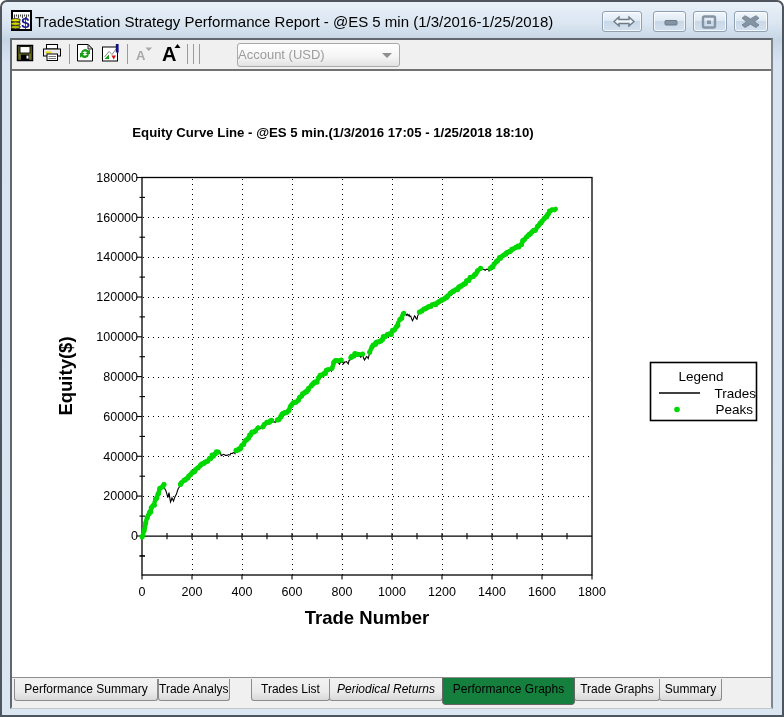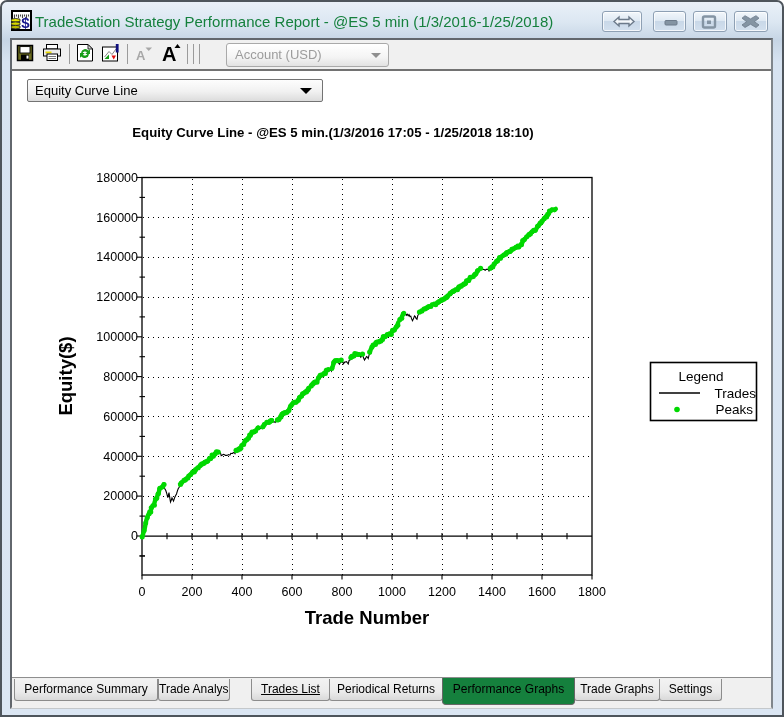--- a/index.html
+++ b/index.html
@@ -1,28 +1,28 @@
 <!DOCTYPE html>
 <html><head>
 <meta charset="utf-8">
 <style>
 html,body{margin:0;padding:0;}
 body{width:784px;height:717px;position:relative;background:#fff;font-family:"Liberation Sans",sans-serif;overflow:hidden;}
 #win{position:absolute;left:0;top:0;width:784px;height:717px;box-sizing:border-box;
  border:2px solid #4e555c;border-radius:7px 7px 0 0;
  background:linear-gradient(180deg,#e9f0f8 0,#dce7f2 20px,#c6d5e5 38px,#d7e3f1 60px,#dbe6f3 100%);}
-#titletext{position:absolute;left:35px;top:13px;font-size:15px;color:#15803d;white-space:nowrap;}
+#titletext{position:absolute;left:35px;top:13px;font-size:15px;color:#000000;white-space:nowrap;}
 .capbtn{position:absolute;top:11px;height:21px;box-sizing:border-box;border:1px solid #8ea0b4;border-radius:3px;
  background:linear-gradient(180deg,#f2f7fb 0,#dfe9f3 45%,#c9d8e8 50%,#d3e0ee 100%);
  box-shadow:inset 0 0 0 1px rgba(255,255,255,.75);}
 #content{position:absolute;left:10px;top:38px;width:763px;height:671px;box-sizing:border-box;
  border:2px solid;border-color:#62676d #80868c #c4c8cb #62676d;background:#fff;}
 #toolbar{position:absolute;left:0;top:0;width:759px;height:31px;box-sizing:border-box;background:#f0f0f0;border-bottom:2px solid #727272;}
 .tcombo{position:absolute;top:3px;width:163px;height:24px;box-sizing:border-box;border:1px solid #a9a9a9;border-radius:3px;
- background:linear-gradient(180deg,#ffffff 0,#f4f4f4 60%,#e2e2e2 100%);font-size:13px;line-height:22px;padding-left:8px;}
+ background:linear-gradient(180deg,#ffffff 0,#f4f4f4 60%,#e2e2e2 100%);font-size:13px;line-height:22px;padding-left:0;margin-left:11px;}
 .tcombo .arr{position:absolute;right:7px;top:9px;width:0;height:0;border-left:5px solid transparent;border-right:5px solid transparent;border-top:5px solid #000;}
 #white{position:absolute;left:0;top:31px;width:759px;height:636px;background:#fff;}
 #ecombo{position:absolute;left:15px;top:8px;width:296px;height:23px;box-sizing:border-box;border:1px solid #737373;border-radius:2px;
  background:linear-gradient(180deg,#fdfdfd 0,#f1f1f1 55%,#dcdcdc 100%);font-size:13px;line-height:21px;padding-left:7px;color:#000;}
 #ecombo .arr{position:absolute;right:10px;top:8px;width:0;height:0;border-left:6px solid transparent;border-right:6px solid transparent;border-top:6px solid #000;}
 #tabbar{position:absolute;left:0;top:606px;width:759px;height:30px;background:#f0f0f0;border-top:1px solid #8e8e8e;}
 .tab{position:absolute;top:1px;height:22px;box-sizing:border-box;background:linear-gradient(180deg,#f2f2f2 0,#ebebeb 60%,#d9d9d9 100%);
  border:1px solid #8c8c8c;border-top:none;border-radius:0 0 3px 3px;font-size:12px;color:#000;text-align:center;line-height:21px;white-space:nowrap;overflow:hidden;}
 .tab.active{top:0;height:27px;background:#15803d;border-color:#666;z-index:2;line-height:23px;border-radius:0 0 4px 4px;}
 svg text{font-family:"Liberation Sans",sans-serif;}
@@ -102,21 +102,20 @@
    <text x="150" y="21" font-size="20" font-weight="bold" fill="#000" font-family="Liberation Sans">A</text>
    <path d="M162.5 8 L168.5 8 L165.5 4 Z" fill="#000"></path>
    <line x1="175.5" y1="4" x2="175.5" y2="24" stroke="#9b9b9b"></line>
    <line x1="181.5" y1="4" x2="181.5" y2="24" stroke="#9b9b9b"></line>
    <line x1="187.5" y1="4" x2="187.5" y2="24" stroke="#9b9b9b"></line>
   </svg>
   <div class="tcombo" style="left:214px;color:#9c9c9c;">Account (USD)
     <span class="arr" style="border-top-color:#8f8f8f;"></span></div>
  </div>
  <div id="white">
-  <div id="ecombo">Equity Curve Line<span class="arr"></span></div>
 
   <svg id="chart" style="position:absolute;left:0;top:0" width="759" height="606" viewBox="0 0 759 606">
 <g stroke="#000" stroke-width="1" stroke-dasharray="1 4" shape-rendering="crispEdges">
           <line x1="131" y1="146.5" x2="580" y2="146.5"></line>
           <line x1="131" y1="186.5" x2="580" y2="186.5"></line>
           <line x1="131" y1="226.5" x2="580" y2="226.5"></line>
           <line x1="131" y1="266.5" x2="580" y2="266.5"></line>
           <line x1="131" y1="306.5" x2="580" y2="306.5"></line>
           <line x1="131" y1="345.5" x2="580" y2="345.5"></line>
           <line x1="131" y1="385.5" x2="580" y2="385.5"></line>
@@ -461,20 +460,20 @@
 <rect x="638.5" y="291.5" width="106" height="58" fill="#fff" stroke="#000" stroke-width="1.6"></rect>
 <text x="689" y="310" font-size="13.5" text-anchor="middle">Legend</text>
 <line x1="647" y1="322" x2="688" y2="322" stroke="#000" stroke-width="1.3"></line>
 <text x="744" y="326.5" font-size="13.5" text-anchor="end">Trades</text>
 <circle cx="665" cy="338.5" r="2.8" fill="#00d800"></circle>
 <text x="741" y="342.5" font-size="13.5" text-anchor="end">Peaks</text>
 </svg>
   <div id="tabbar">
    <div class="tab" style="left:2px;width:144px;">Performance Summary</div>
    <div class="tab" style="left:146px;width:72px;">Trade Analysis</div>
-   <div class="tab" style="left:239px;width:79px;text-decoration:underline;">Trades List</div>
-   <div class="tab" style="left:317px;width:114px;">Periodical Returns</div>
+   <div class="tab" style="left:239px;width:79px;">Trades List</div>
+   <div class="tab" style="left:317px;width:114px;font-style:italic;">Periodical Returns</div>
    <div class="tab active" style="left:430px;width:133px;">Performance Graphs</div>
    <div class="tab" style="left:562px;width:86px;">Trade Graphs</div>
-   <div class="tab" style="left:647px;width:63px;">Settings</div>
+   <div class="tab" style="left:647px;width:63px;">Summary</div>
   </div>
  </div>
 </div>
 
 </body></html>

